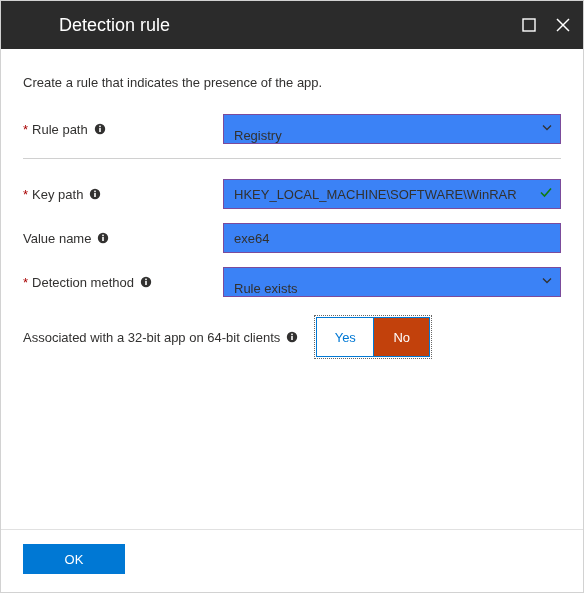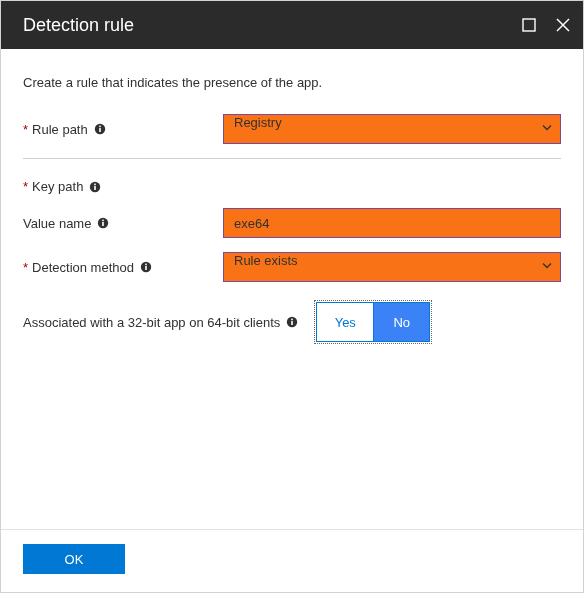--- a/index.html
+++ b/index.html
@@ -28,20 +28,21 @@
     color: #ffffff;
     height: 48px;
     display: flex;
     align-items: center;
     padding: 0 12px 0 22px;
   }
   .title-text {
     flex: 1;
     font-size: 18px;
     font-weight: 400;
+    margin-left: 36px;
   }
   .title-actions {
     display: flex;
     gap: 18px;
     align-items: center;
   }
   .title-icon {
     width: 16px;
     height: 16px;
     display: inline-flex;
@@ -91,24 +92,24 @@
     flex: 1;
     position: relative;
   }
   .select-box, .text-box {
     width: 100%;
     height: 30px;
     border: 1px solid #7b4b9b;
     padding: 0 30px 0 10px;
     font-size: 13px;
     font-family: inherit;
-    background: #f97316;
+    background: #3b82f6;
     color: #323130;
     display: flex;
-    align-items: flex-start;
+    align-items: flex-end;
     cursor: pointer;
   }
   .text-box {
     cursor: text;
     outline: none;
   }
   .select-box .chevron {
     position: absolute;
     right: 8px;
     top: 50%;
@@ -153,21 +154,21 @@
     display: flex;
     align-items: center;
     justify-content: center;
     font-size: 13px;
     background: #fff;
     color: #0078d4;
     cursor: pointer;
     user-select: none;
   }
   .seg-btn.active {
-    background: #3b82f6;
+    background: #c2410c;
     color: #fff;
   }
   .seg-btn + .seg-btn { border-left: 1px solid #0078d4; }
 
   .footer {
     border-top: 1px solid #e1e1e1;
     padding: 14px 22px 18px 22px;
   }
   .ok-btn {
     background: #0078d4;
@@ -237,20 +238,28 @@
         <span class="req">*</span>
         <span>Key path</span>
         <span class="info-icon">
           <svg width="12" height="12" viewBox="0 0 12 12">
               <circle cx="6" cy="6" r="5.2" fill="#323130"></circle>
               <rect x="5.2" y="5" width="1.6" height="4" fill="#fff"></rect>
               <rect x="5.2" y="2.6" width="1.6" height="1.6" fill="#fff"></rect>
             </svg>
         </span>
       </div>
+      <div class="field-wrap">
+        <input class="text-box" type="text" value="HKEY_LOCAL_MACHINE\SOFTWARE\WinRAR" style="">
+        <span class="validate-icon">
+          <svg width="14" height="14" viewBox="0 0 14 14">
+              <polyline points="2,7 5.5,10.5 12,3" fill="none" stroke="#107c10" stroke-width="1.6"></polyline>
+            </svg>
+        </span>
+      </div>
     </div>
 
     <div class="form-row">
       <div class="form-label">
         <span>Value name</span>
         <span class="info-icon">
           <svg width="12" height="12" viewBox="0 0 12 12">
               <circle cx="6" cy="6" r="5.2" fill="#323130"></circle>
               <rect x="5.2" y="5" width="1.6" height="4" fill="#fff"></rect>
               <rect x="5.2" y="2.6" width="1.6" height="1.6" fill="#fff"></rect>

